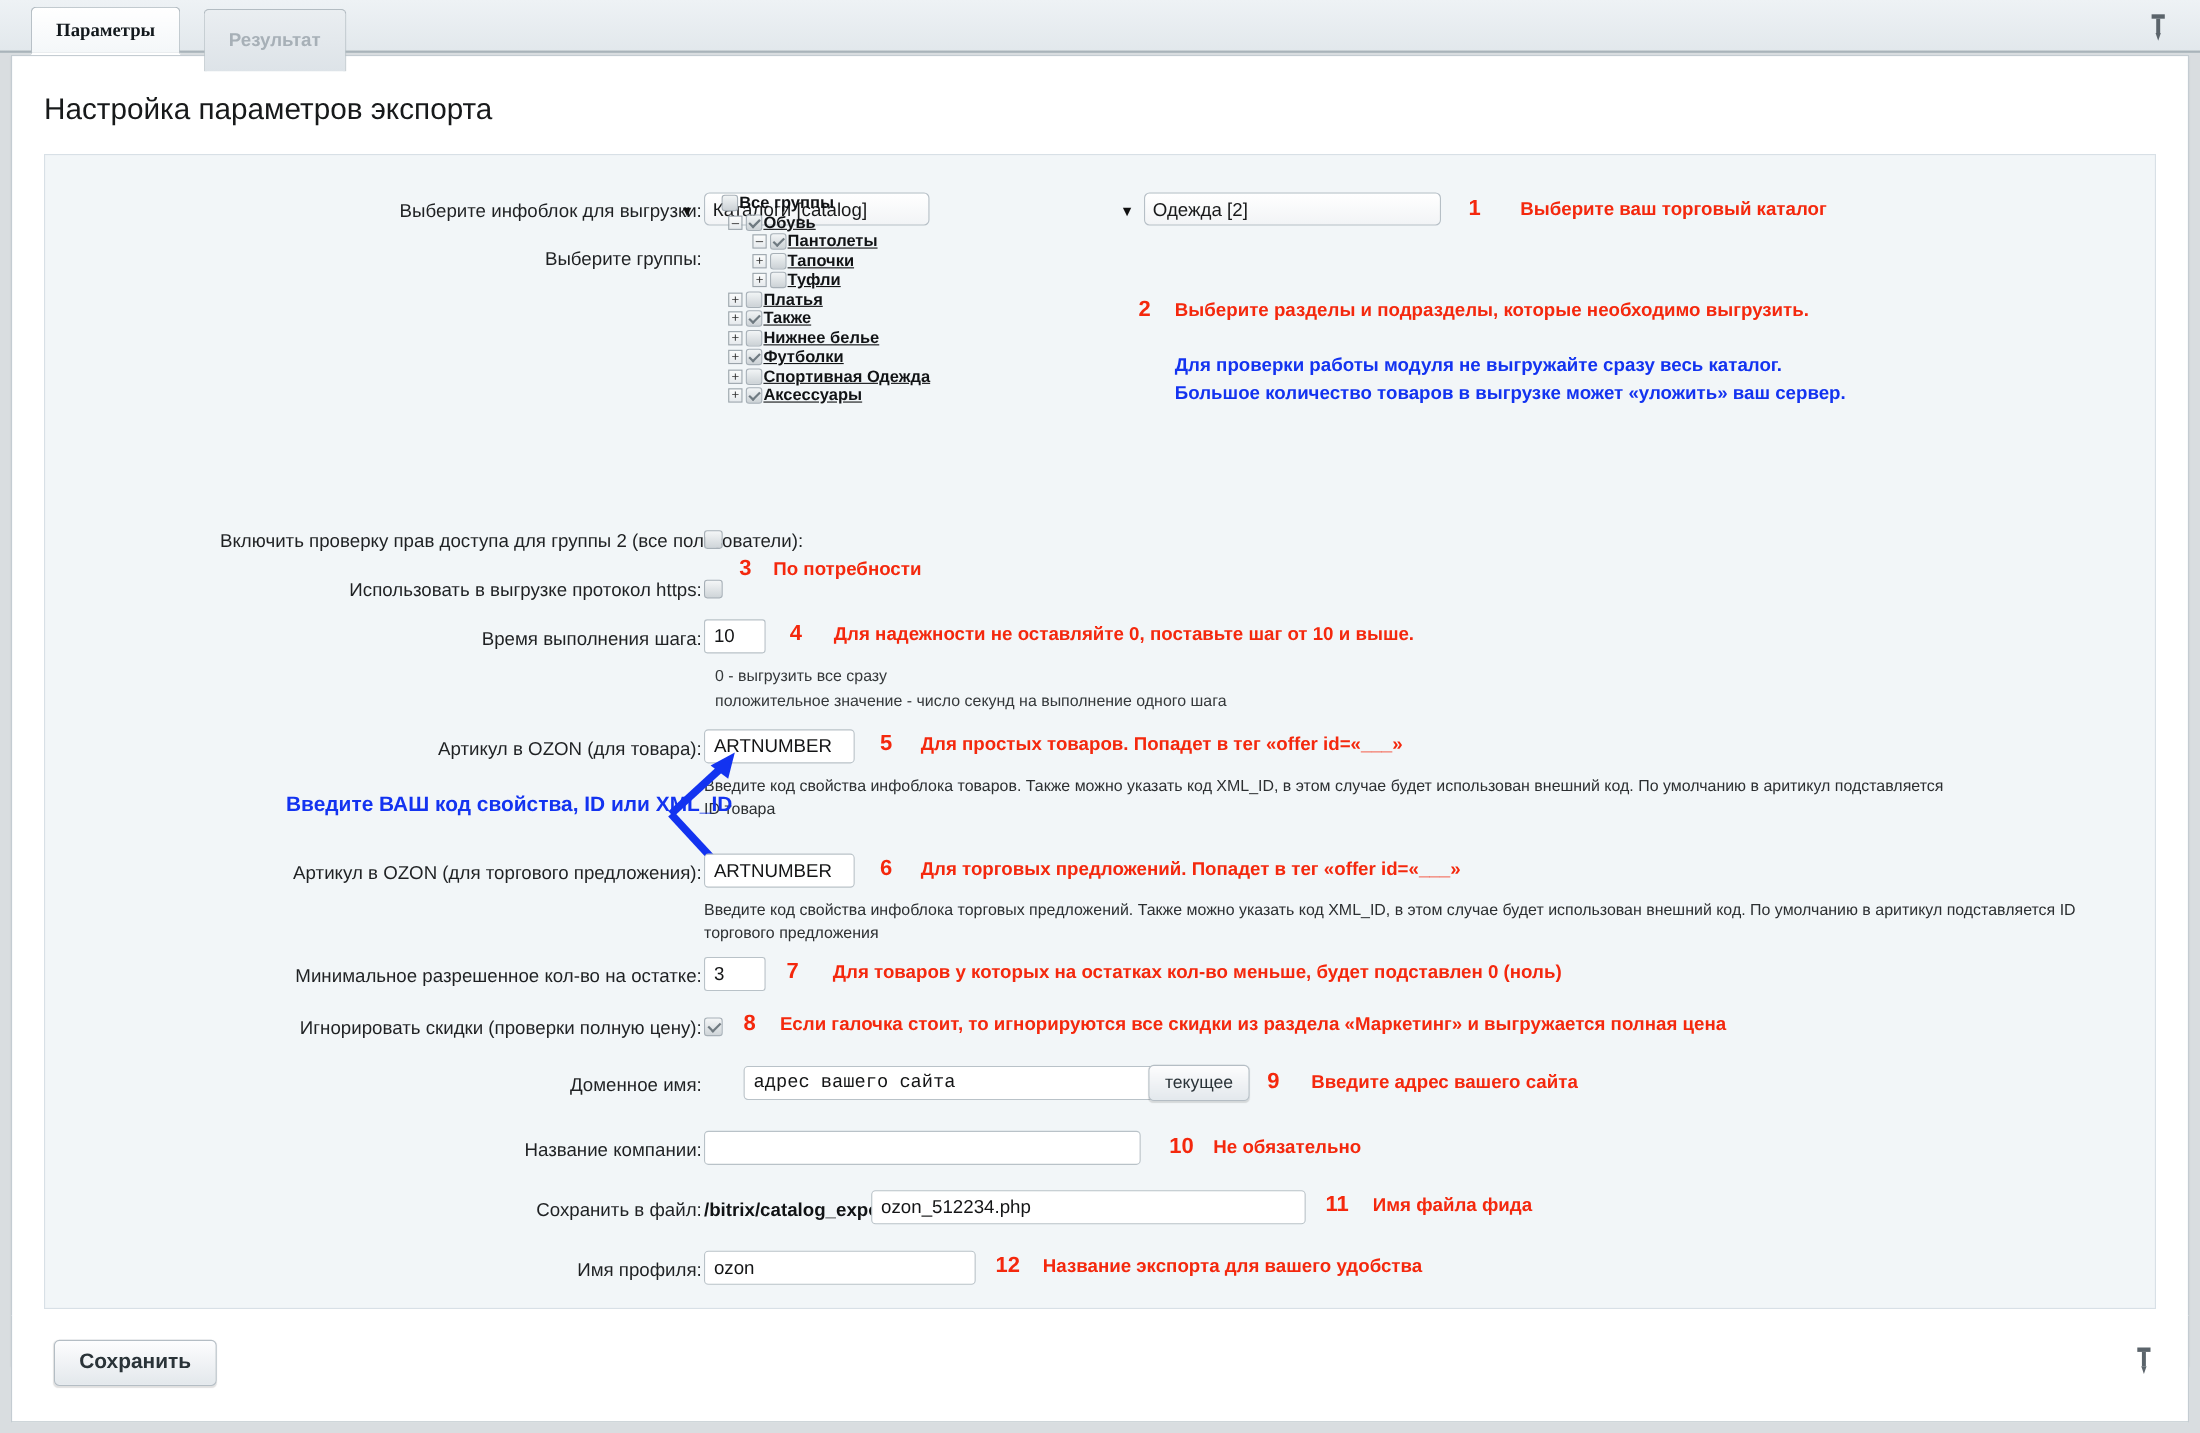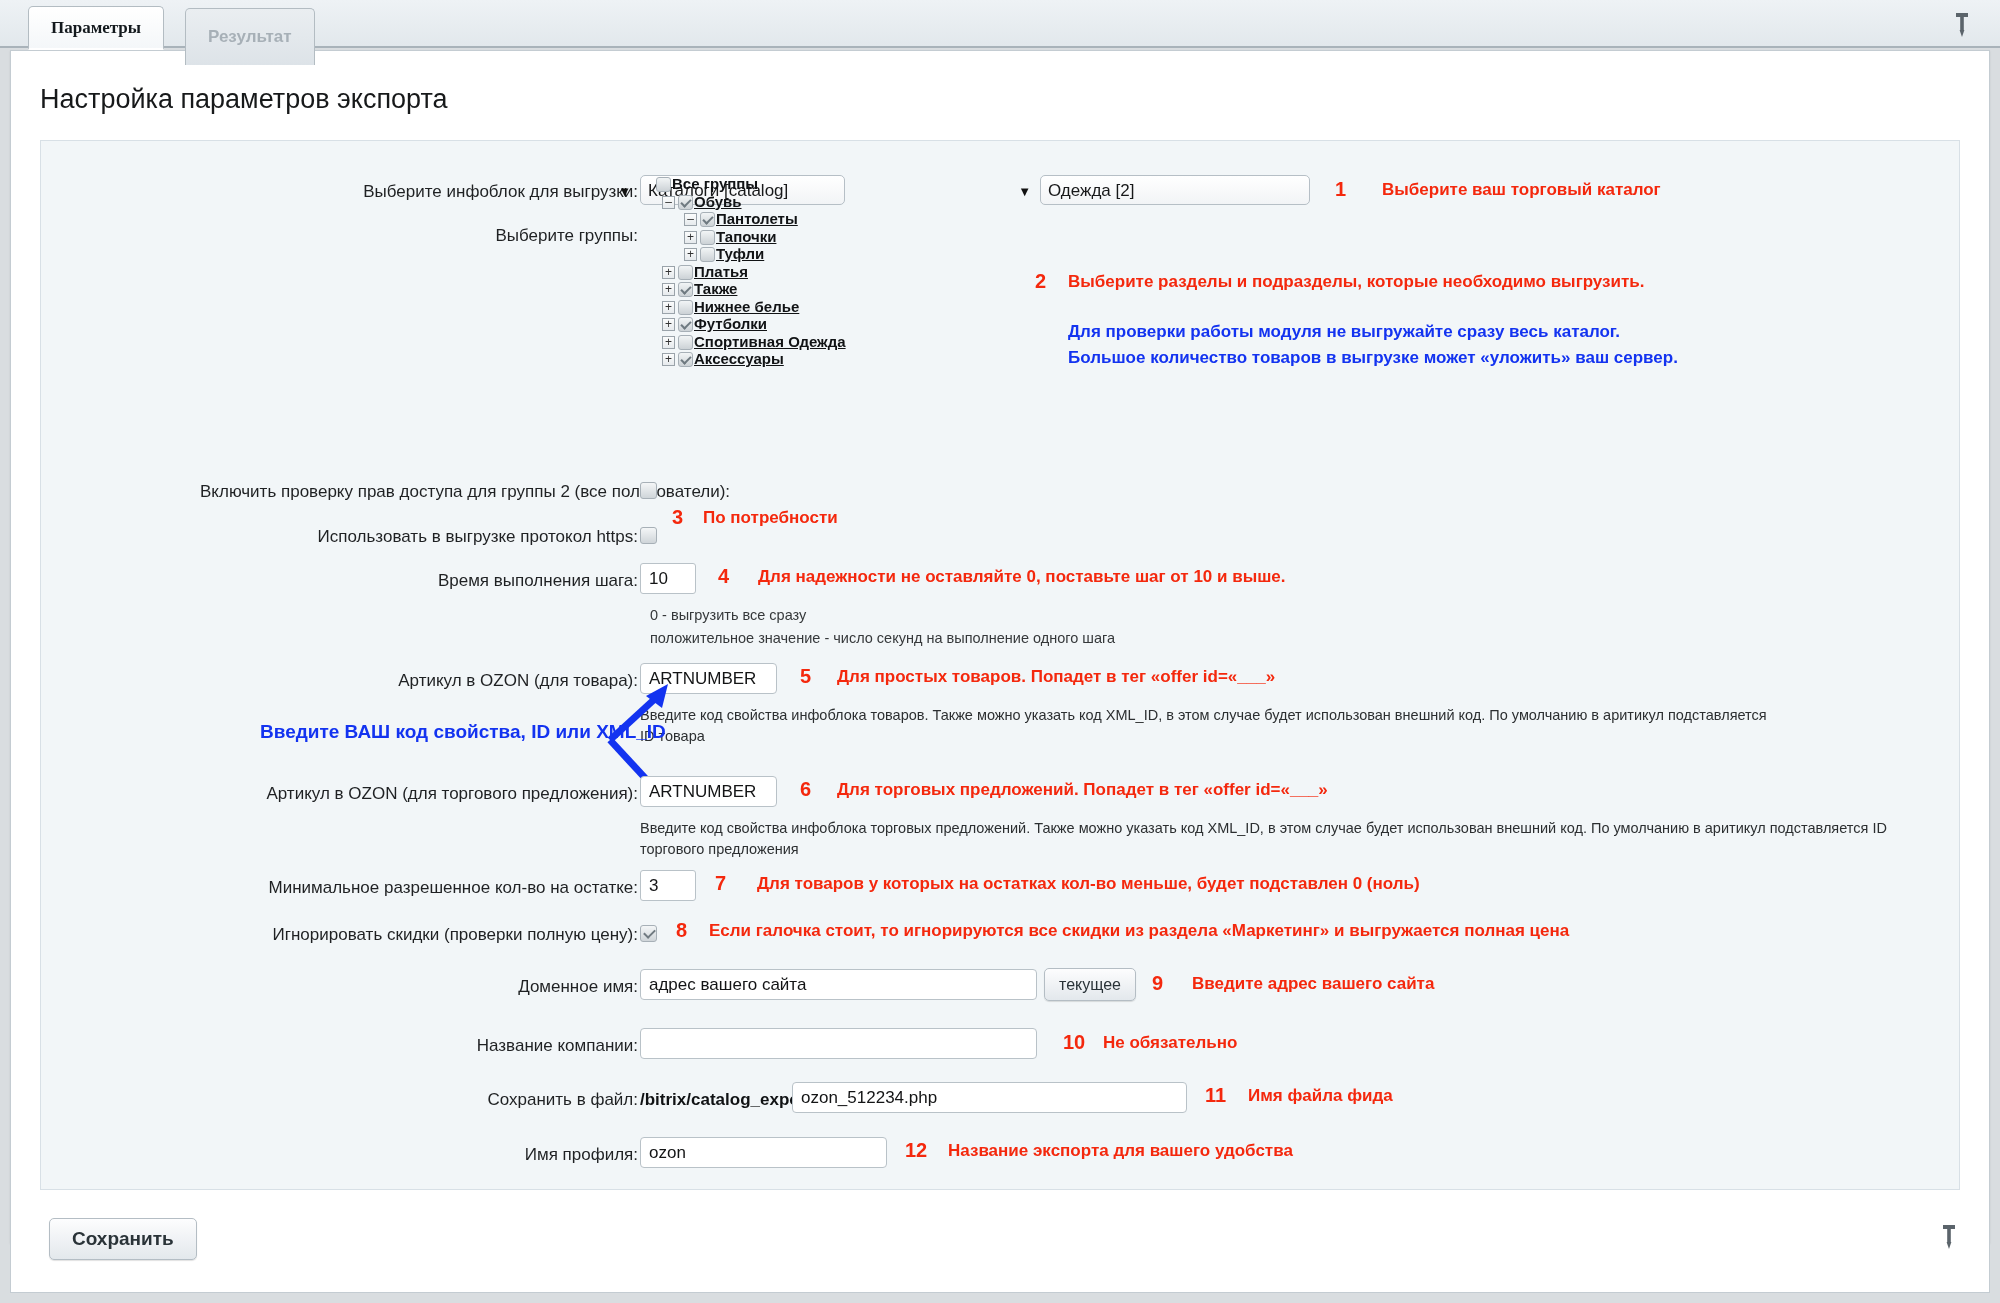--- a/index.html
+++ b/index.html
@@ -284,21 +284,21 @@
 <input class="txt plain" style="left: 640px; top: 870px; width: 56px;" value="3">
 <div class="ann-num" style="left:715px; top:872px;">7</div>
 <div class="ann-red" style="left:757px; top:874px;">Для товаров у которых на остатках кол-во меньше, будет подставлен 0 (ноль)</div>
 
 <div class="lbl" style="left:200px; top:925px; width:438px;">Игнорировать скидки (проверки полную цену):</div>
 <span class="cbx checked" style="left:640px; top:925px;"></span>
 <div class="ann-num" style="left:676px; top:919px;">8</div>
 <div class="ann-red" style="left:709px; top:921px;">Если галочка стоит, то игнорируются все скидки из раздела «Маркетинг» и выгружается полная цена</div>
 
 <div class="lbl" style="left:200px; top:977px; width:438px;">Доменное имя:</div>
-<input class="txt" style="left: 640px; top: 969px; width: 397px;" value="адрес вашего сайта">
+<input class="txt" style="left: 676px; top: 969px; width: 397px; font-family: Liberation Mono, monospace;" value="адрес вашего сайта">
 <button class="btn btn-cur" style="left:1044px; top:968px;">текущее</button>
 <div class="ann-num" style="left:1152px; top:972px;">9</div>
 <div class="ann-red" style="left:1192px; top:974px;">Введите адрес вашего сайта</div>
 
 <div class="lbl" style="left:200px; top:1036px; width:438px;">Название компании:</div>
 <input class="txt" style="left: 640px; top: 1028px; width: 397px;" value="">
 <div class="ann-num" style="left:1063px; top:1031px;">10</div>
 <div class="ann-red" style="left:1103px; top:1033px;">Не обязательно</div>
 
 <div class="lbl" style="left:200px; top:1090px; width:438px;">Сохранить в файл:</div>

